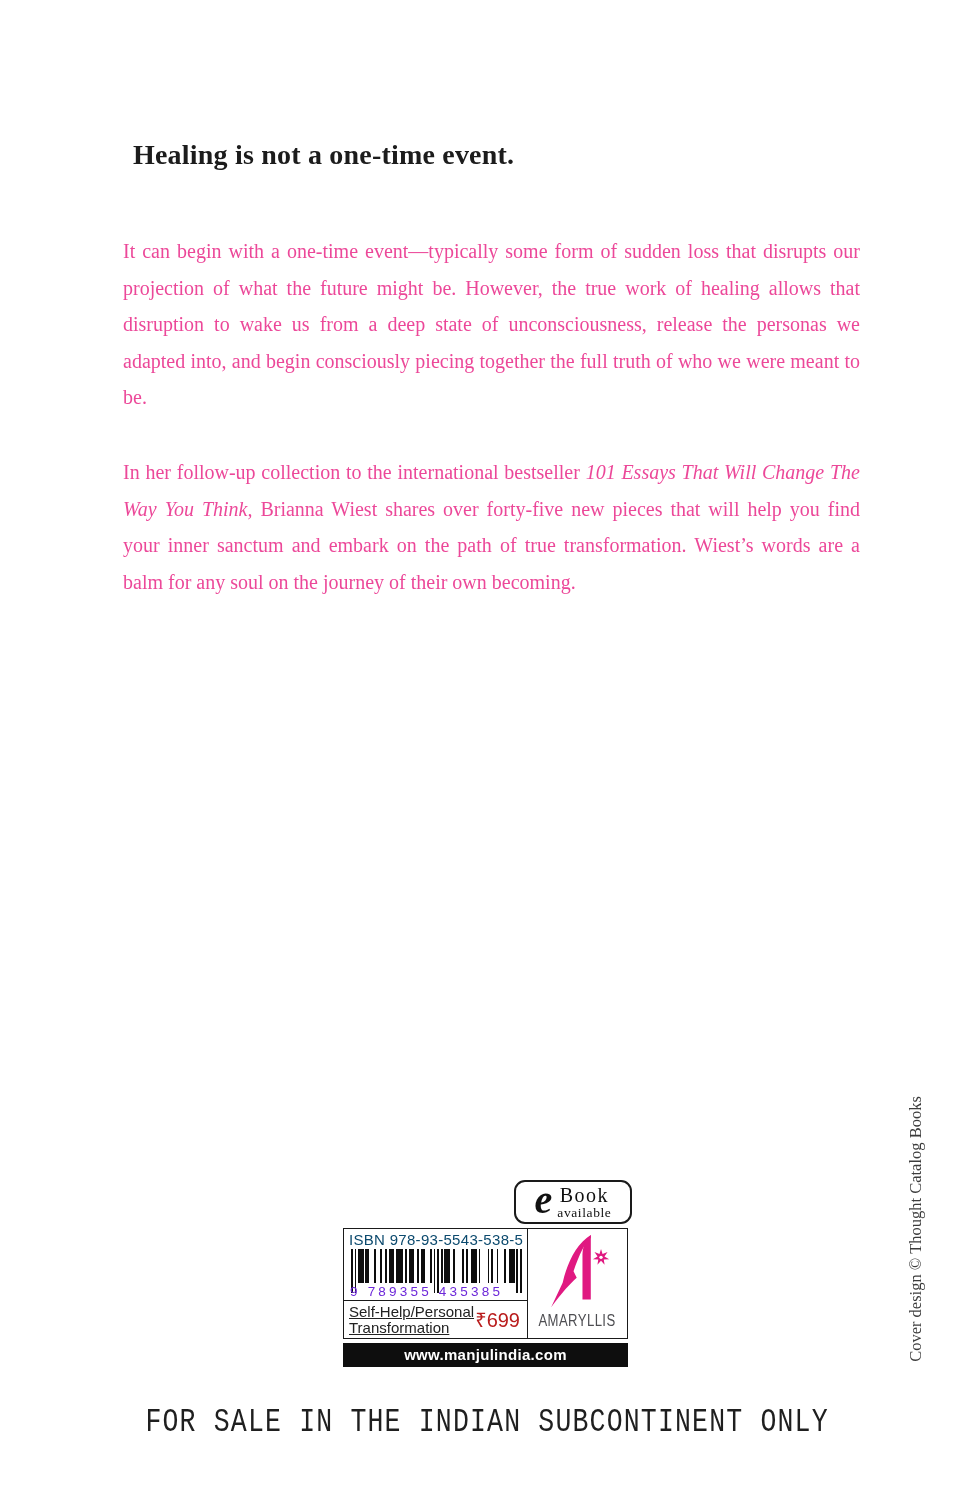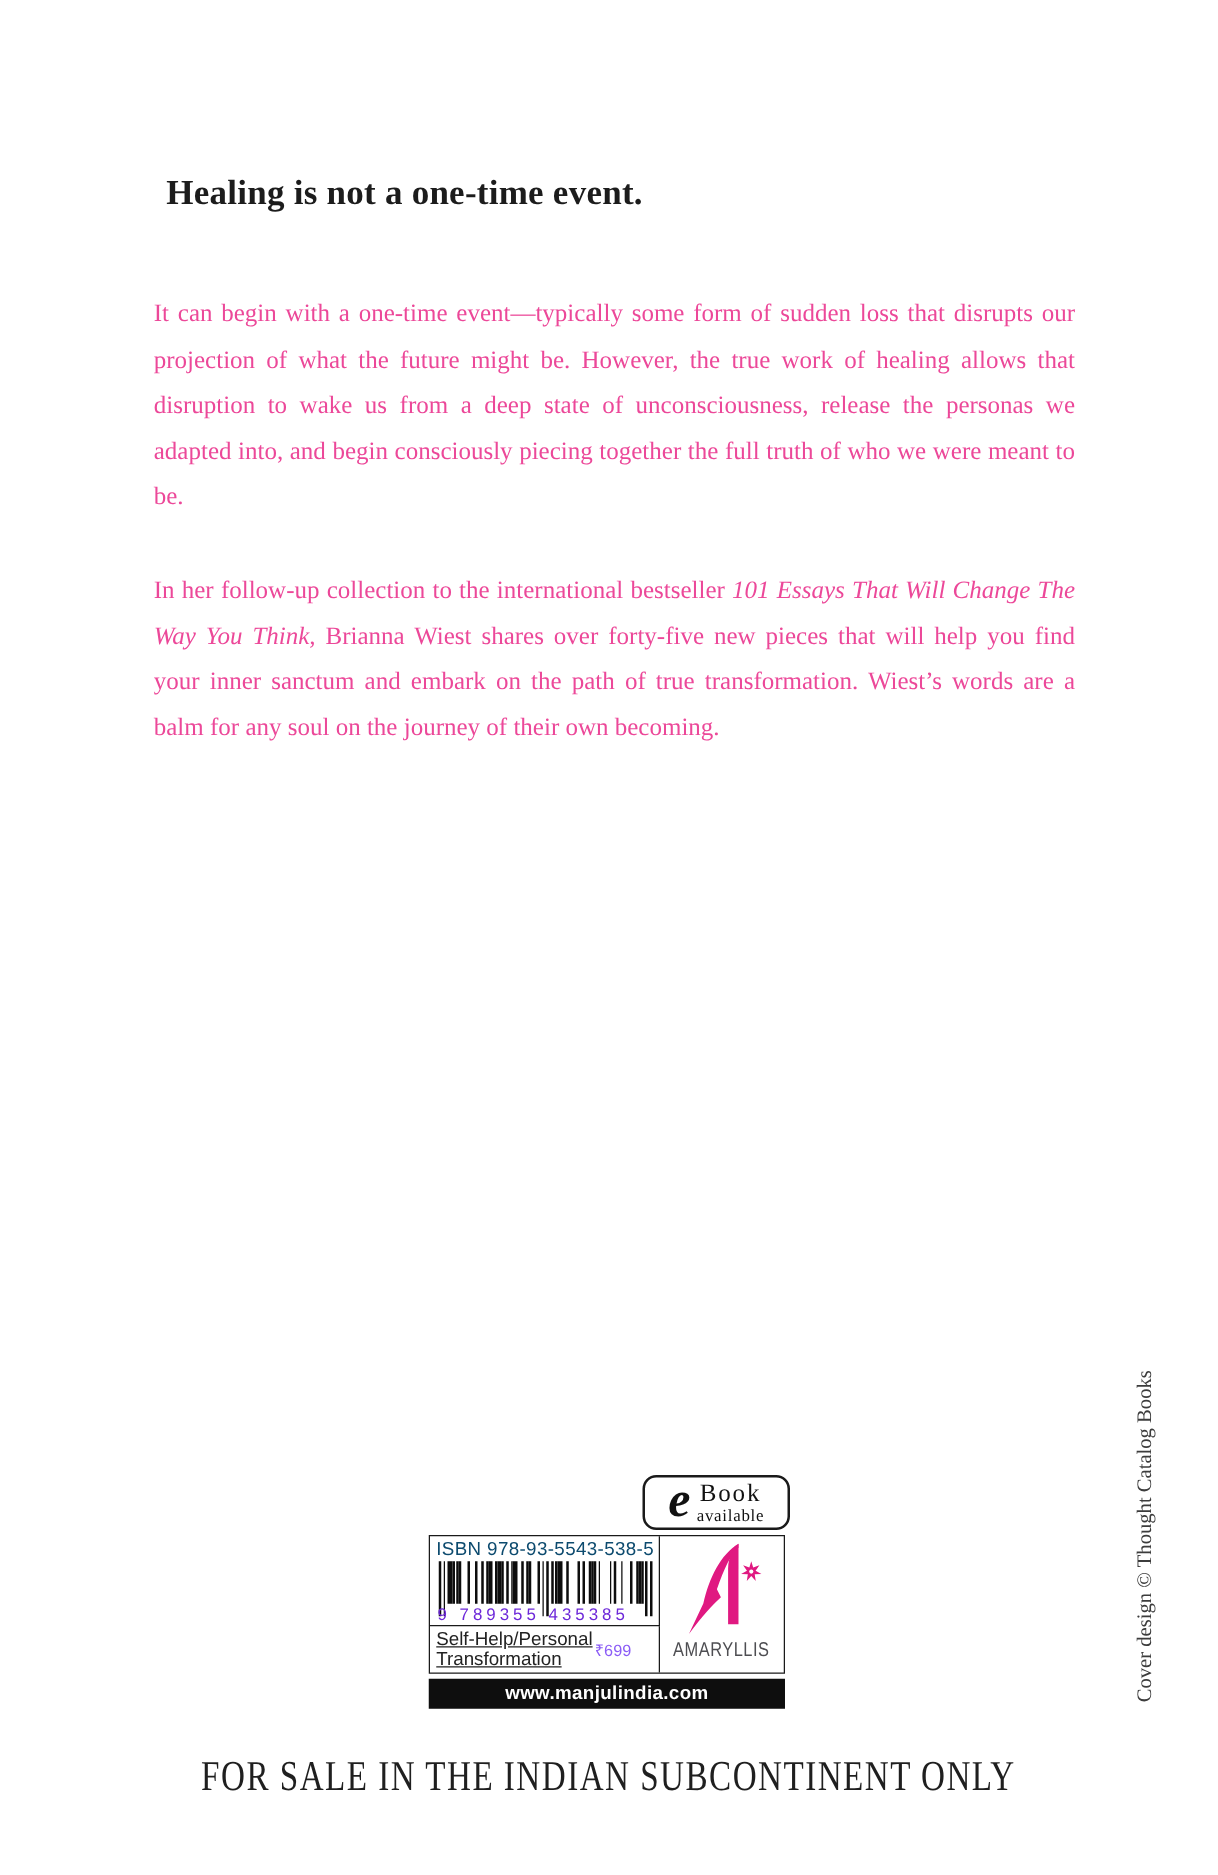--- a/index.html
+++ b/index.html
@@ -53,42 +53,42 @@
   .cell-main{grid-column:1;grid-row:1;border-right:1.5px solid #1a1a1a;border-bottom:1.5px solid #1a1a1a;padding:2px 0 1px 5px;}
   .cell-cat{grid-column:1;grid-row:2;border-right:1.5px solid #1a1a1a;display:flex;align-items:center;padding:3px 4px 3px 5px;box-sizing:border-box;}
   .cell-logo{grid-column:2;grid-row:1 / span 2;display:flex;flex-direction:column;align-items:center;justify-content:flex-start;padding:4px 0 2px 0;text-align:center;}
   .isbn-label{font-size:15px;color:#0c4a6e;letter-spacing:0.3px;white-space:nowrap;}
   .ean-bars{display:flex;align-items:flex-start;height:44px;margin-top:1px;padding-left:2px;}
   .module{flex:none;width:1.8px;height:34px;}
   .module.on{background:#0d0d0d;}
   .module.on.guard{height:44px;}
   .ean-digits{font-size:13.5px;color:#6d28d9;letter-spacing:3.2px;margin-top:-9px;padding-left:1px;white-space:nowrap;}
   .cat-lines{flex:1;font-size:15px;line-height:15.5px;color:#222;text-decoration:underline;}
-  .price{font-size:13px;color:#8b5cf6;white-space:nowrap;margin-right:18px;}
+  .price{font-size:20px;color:#b91c1c;white-space:nowrap;margin-right:3px;}
   .brand-name{
     font-size:16px;color:#4e4e52;letter-spacing:0.5px;
     transform:scaleX(0.82);transform-origin:center;
     margin-top:1px;white-space:nowrap;
   }
   .web-bar{
     background:#0e0e0e;color:#fff;text-align:center;
     font-size:15px;font-weight:bold;letter-spacing:0.3px;
     padding:3px 0 4px 0;margin-top:4px;
   }
   
   .side-credit{
     position:absolute;left:779px;top:1218px;width:276px;height:22px;
     transform:rotate(-90deg);transform-origin:50% 50%;
     text-align:center;font-size:16.5px;color:#3c3c3c;
     font-family:"Liberation Serif", serif;white-space:nowrap;
   }
   
   .sale-notice{
     position:absolute;left:0;top:1403px;width:974px;text-align:center;
-    font-family:Liberation Serif, serif;
+    font-family:Liberation Mono, monospace;
     font-size:34px;color:#1f1f1f;letter-spacing:1.5px;white-space:nowrap;
   }
   .sale-notice>span{display:inline-block;transform:scaleX(0.78);transform-origin:center;}
 </style>
 </head>
 <body>
 
 <div id="cover">
 
   <div class="heading">Healing is not a one-time event.</div>

